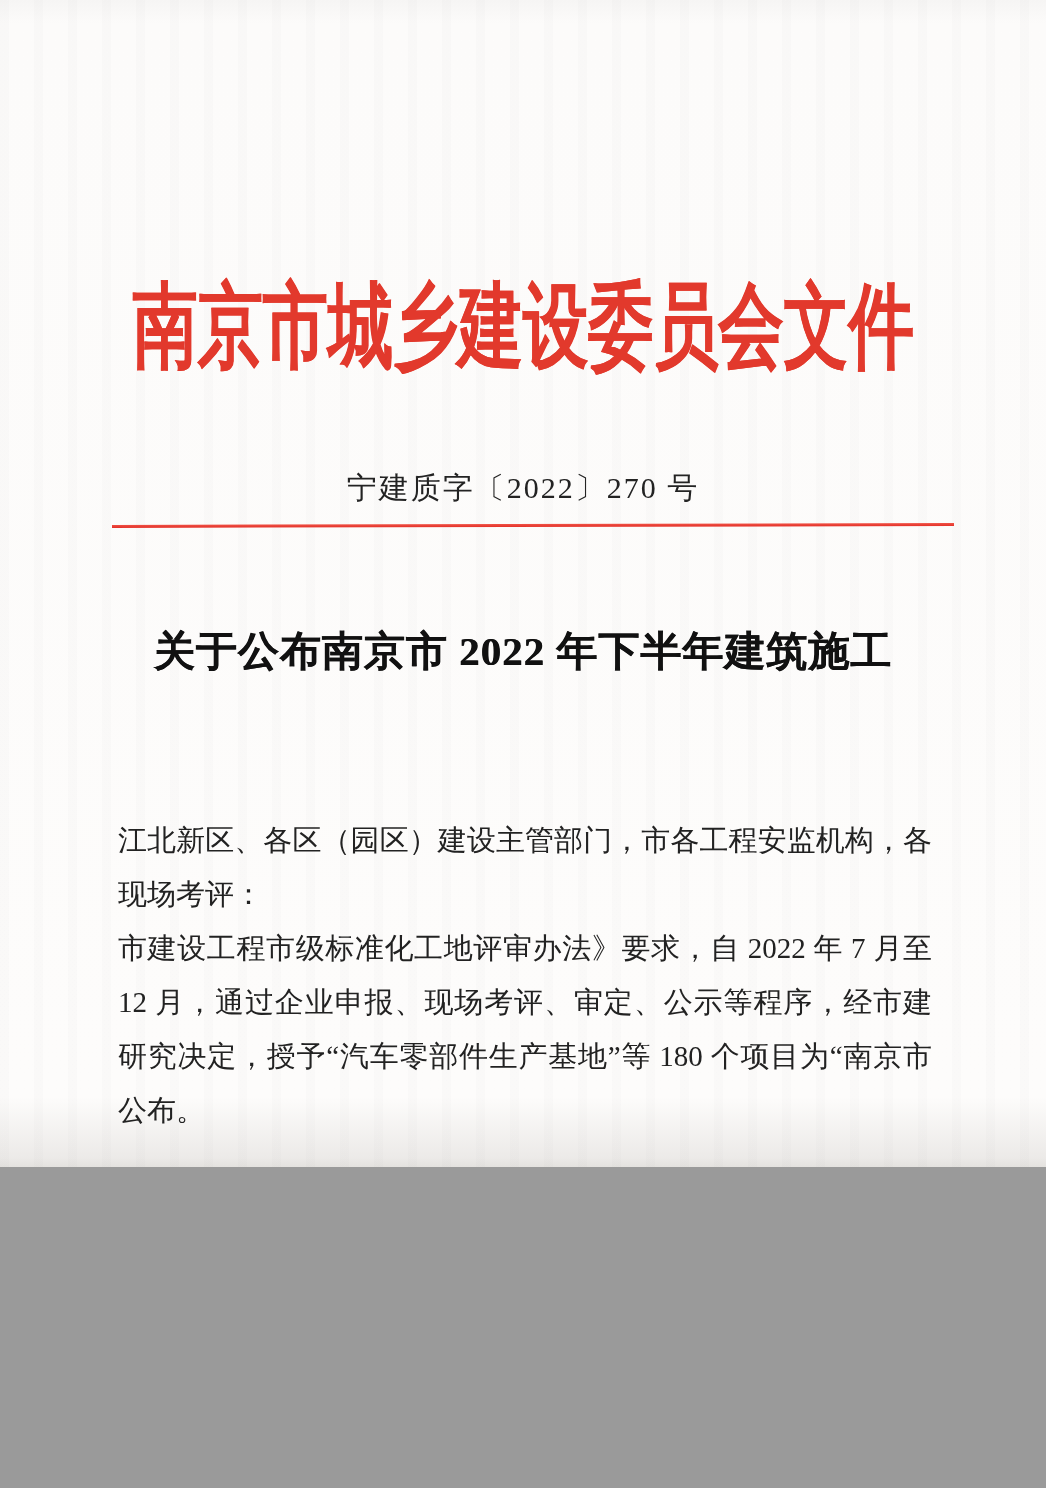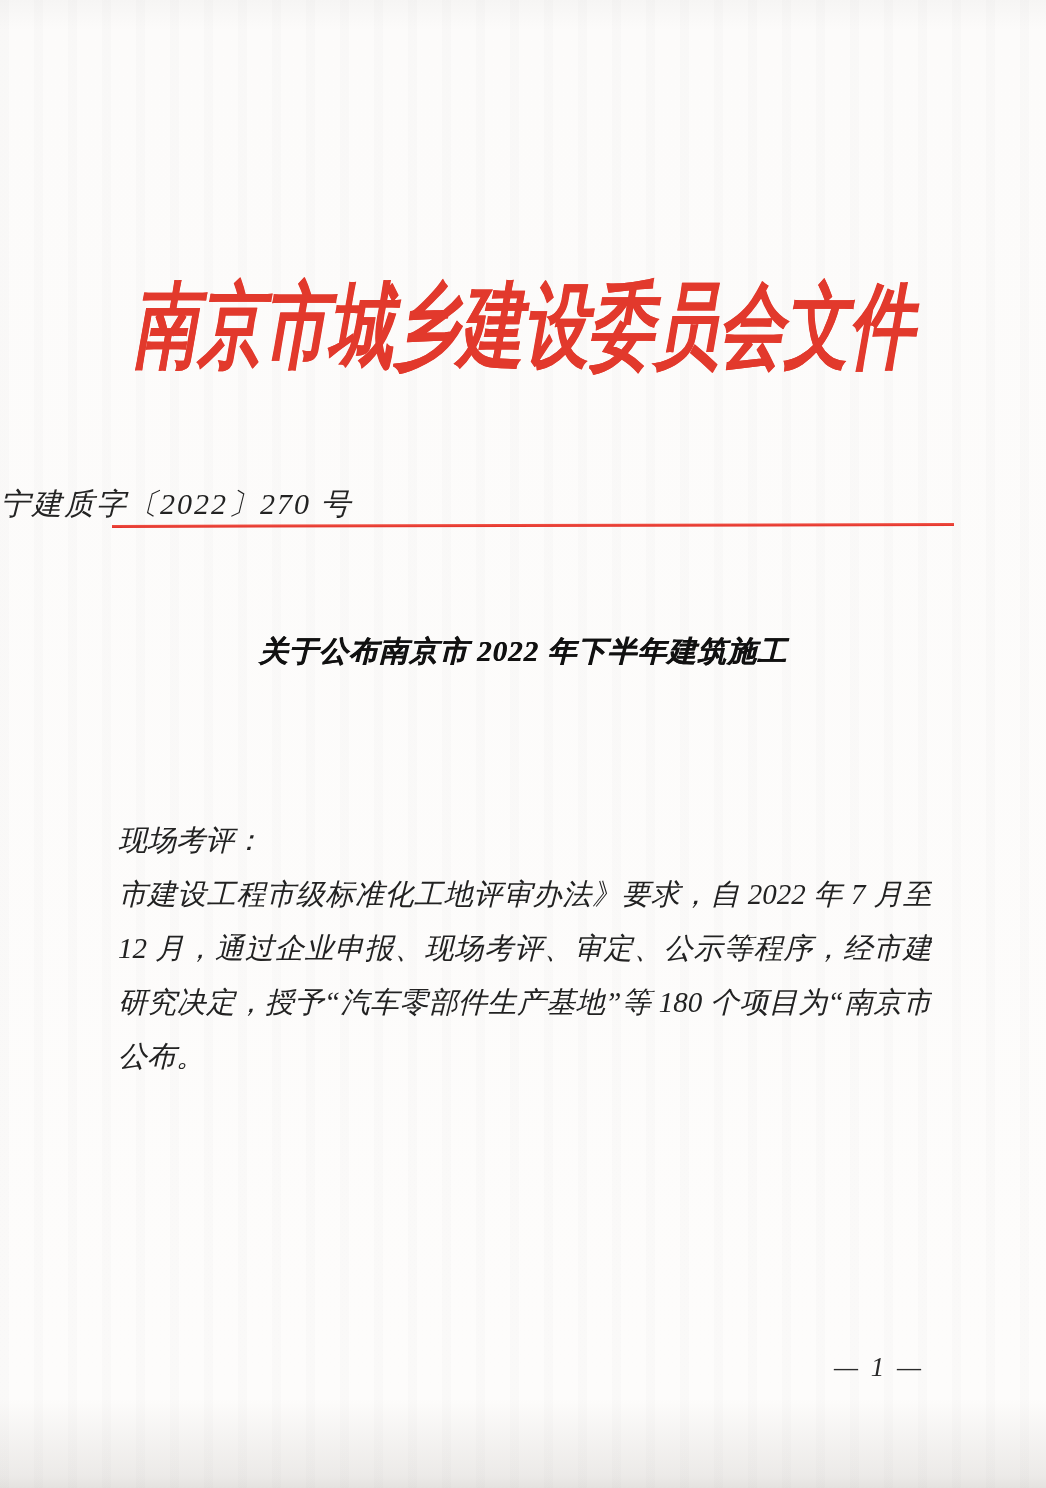--- a/index.html
+++ b/index.html
@@ -4,74 +4,73 @@
 <style>
   html, body {
     margin: 0;
     padding: 0;
     background: #9a9a9a;
     font-family: "Liberation Serif", "DejaVu Serif", serif;
   }
   .page {
     position: relative;
     width: 1046px;
-    height: 1488px;
+    height: 1167px;
     margin: 0 auto;
     overflow: hidden;
     background:
       repeating-linear-gradient(90deg,
         rgba(120,120,125,0.025) 0px, rgba(120,120,125,0.025) 9px,
         rgba(255,255,255,0) 9px, rgba(255,255,255,0) 34px),
       linear-gradient(180deg, #f6f5f4 0%, #fcfbfa 2%, #fdfcfb 94%, #eceae8 99.2%, #e4e2df 100%);
     color: var(--text-black, #1f1f1f);
-    font-style: italic;
   }
   .header-title {
     position: absolute;
     top: 281px;
     left: 0;
     width: 100%;
     text-align: center;
     font-size: 70px;
     font-weight: 900;
     line-height: 1;
     white-space: nowrap;
     letter-spacing: 0px;
     color: var(--header-red, #e2392c);
     transform: scale(0.93, 1.33);
     transform-origin: 50% 0;
     text-shadow: 0.5px 0 0 var(--header-red, #e2392c);
   }
   .doc-number {
     position: absolute;
-    top: 484px;
+    top: 468px;
     left: 0;
     width: 100%;
-    text-align: left;
+    text-align: center;
     font-size: 30px;
     letter-spacing: 2px;
     color: #232323;
     white-space: nowrap;
   }
   .red-rule {
     position: absolute;
     top: 524px;
     left: 112px;
     width: 842px;
     height: 3px;
     background: linear-gradient(180deg, #ef5246, var(--rule-red, #e43028));
     transform: rotate(-0.12deg);
   }
   .doc-title {
     position: absolute;
     top: 617px;
     left: 0;
     width: 100%;
     text-align: center;
-    font-size: 29px;
+    font-size: 41px;
     font-weight: bold;
     line-height: 68px;
     letter-spacing: 1px;
     color: #111;
     text-shadow: 0.6px 0 0 #111;
     white-space: nowrap;
   }
   .body-text {
     position: absolute;
     top: 813px;
@@ -110,20 +109,21 @@
 
   <div class="doc-number">宁建质字〔2022〕270 号</div>
 
   <div class="red-rule"></div>
 
   <div class="doc-title">
     <div>关于公布南京市 2022 年下半年建筑施工</div>
   </div>
 
   <div class="body-text">
+      <div class="line">江北新区、各区（园区）建设主管部门，市各工程安监机构，各</div>
       <div class="line no-just">现场考评：</div>
       <div class="line">市建设工程市级标准化工地评审办法》要求，自 2022 年 7 月至</div>
       <div class="line">12 月，通过企业申报、现场考评、审定、公示等程序，经市建委</div>
       <div class="line">研究决定，授予“汽车零部件生产基地”等 180 个项目为“南京市</div>
       <div class="line no-just">公布。</div>
     </div>
 
   <div class="page-number">— 1 —</div>
 
 </div>

